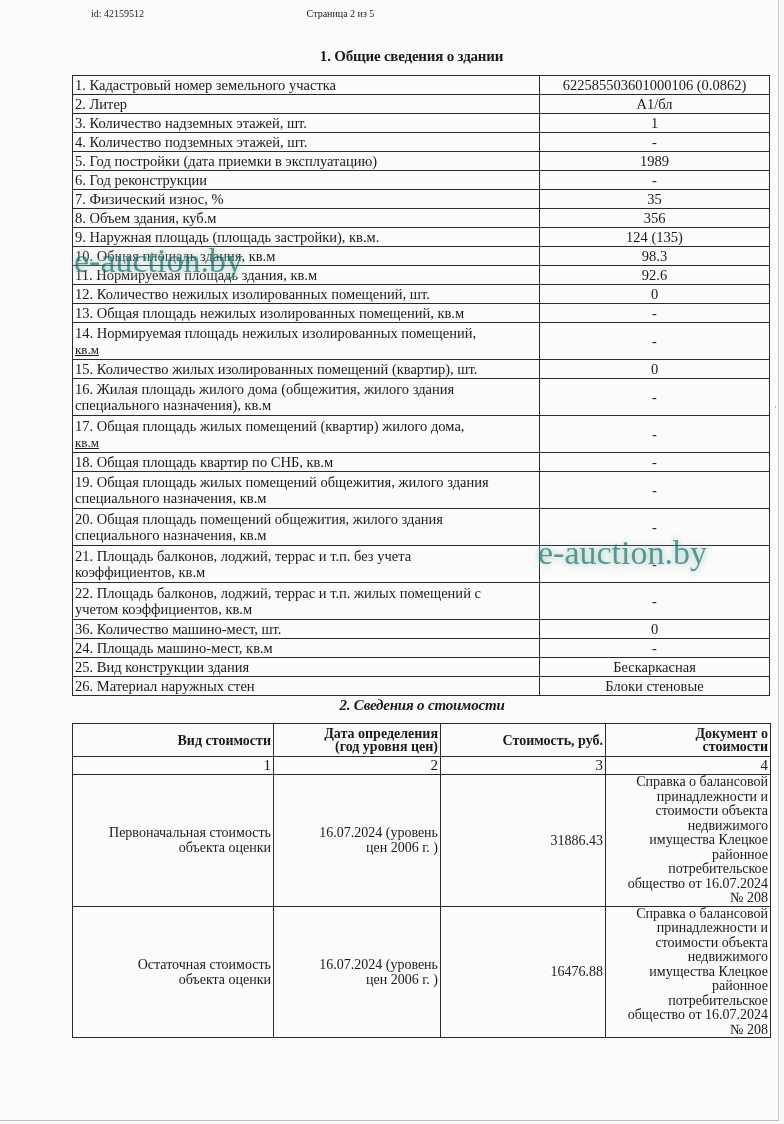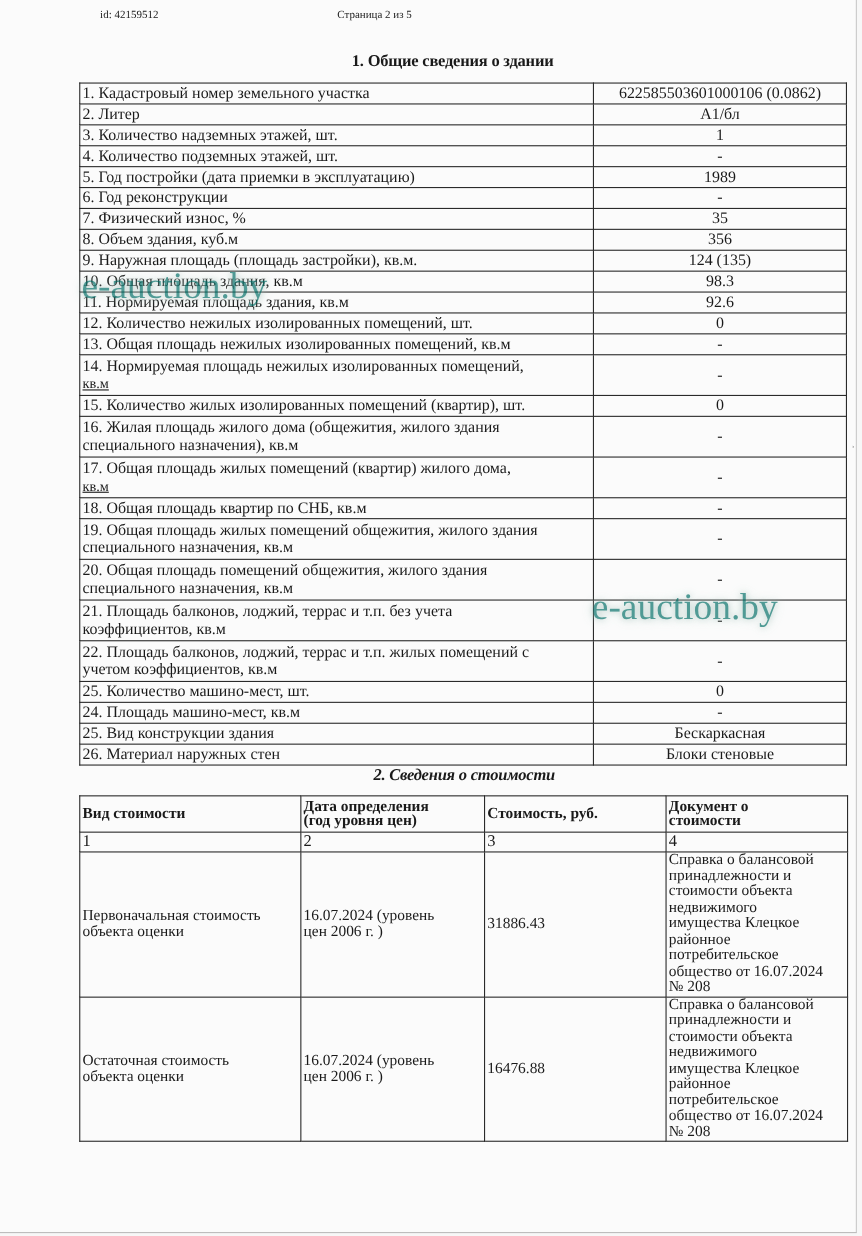--- a/index.html
+++ b/index.html
@@ -27,21 +27,21 @@
   table { border-collapse: collapse; position: absolute; table-layout: fixed; }
   .t1 { left: 72px; top: 75px; width: 698px; font-size: 14.5px; padding-left: 16px; }
   .t1 td { border: 1px solid #2a2a2a; padding: 0 2px; line-height: 16px; vertical-align: middle; }
   .t1 td.lbl { width: 462px; text-align: left; }
   .t1 td.val { text-align: center; }
   .t1 tr.r1 td { height: 18px; }
   .t1 tr.r2 td { height: 36px; }
   .t1 .lbl .small { font-size: 13px; text-decoration: underline; }
 
   .t2 { left: 72px; top: 723px; width: 698px; font-size: 14px; }
-  .t2 td, .t2 th { border: 1px solid #2a2a2a; text-align: left; vertical-align: middle; padding: 0 2px; line-height: 15px; }
+  .t2 td, .t2 th { border: 1px solid #2a2a2a; text-align: right; vertical-align: middle; padding: 0 2px; line-height: 15px; }
   .t2 th { font-weight: bold; height: 32px; line-height: 13px; font-size: 14px; }
   .t2 tr.nums td { height: 17px; font-size: 15px; }
   .t2 tr.data td { height: 124px; }
   .t2 td.doc { font-size: 14px; line-height: 14.5px; }
   .c1 { width: 201px; } .c2 { width: 167px; } .c3 { width: 165px; } .c4 { width: 165px; }
 
   .wm {
     position: absolute; font-family: Liberation Serif, serif;
     color: #0f766e; opacity: 0.72;
     text-shadow: 0 0 6px #9bb7b0, 0 0 12px #b9d2cc;
@@ -145,21 +145,21 @@
         </tr>
         <tr class="r2">
           <td class="lbl"><span>21. Площадь балконов, лоджий, террас и т.п. без учета</span><br><span>коэффициентов, кв.м</span></td>
           <td class="val">-</td>
         </tr>
         <tr class="r2">
           <td class="lbl"><span>22. Площадь балконов, лоджий, террас и т.п. жилых помещений с</span><br><span>учетом коэффициентов, кв.м</span></td>
           <td class="val">-</td>
         </tr>
         <tr class="r1">
-          <td class="lbl"><span>25. Количество машино-мест, шт.</span></td>
+          <td class="lbl"><span>36. Количество машино-мест, шт.</span></td>
           <td class="val">0</td>
         </tr>
         <tr class="r1">
           <td class="lbl"><span>24. Площадь машино-мест, кв.м</span></td>
           <td class="val">-</td>
         </tr>
         <tr class="r1">
           <td class="lbl"><span>25. Вид конструкции здания</span></td>
           <td class="val">Бескаркасная</td>
         </tr>

